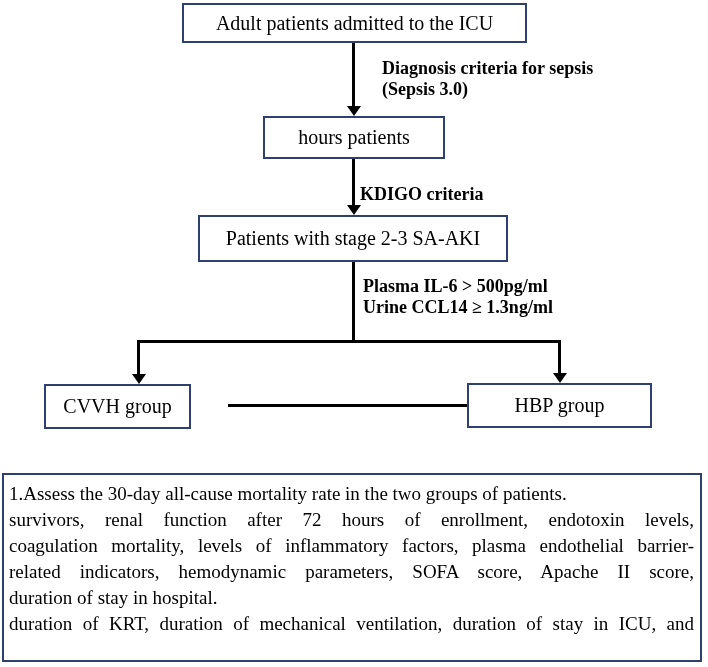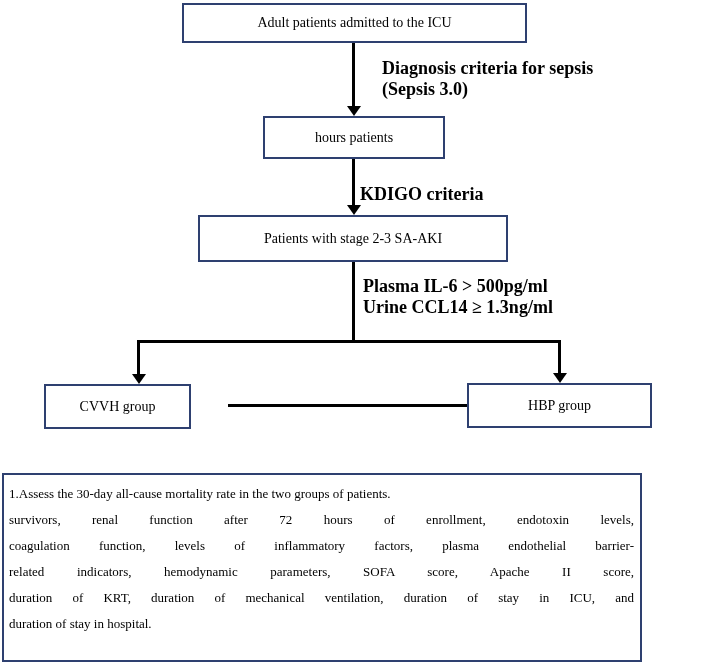--- a/index.html
+++ b/index.html
@@ -16,21 +16,21 @@
     font-family:"Liberation Serif", serif;
     color:var(--text);
     overflow:hidden;
   }
   .box{
     position:absolute;
     border:2px solid var(--navy);
     background:var(--bg);
     box-sizing:border-box;
     display:flex;align-items:center;justify-content:center;
-    font-size:14px;
+    font-size:20px;
     white-space:nowrap;
   }
   .box-adult{left:182px;top:3px;width:345px;height:40px;}
   .box-septic{left:263px;top:116px;width:182px;height:43px;}
   .box-saaki{left:198px;top:215px;width:310px;height:47px;}
   .box-cvvh{left:44px;top:384px;width:147px;height:45px;}
   .box-hbp{left:467px;top:383px;width:185px;height:45px;}
 
   .flowline{position:absolute;background:var(--line);}
   .stem1{left:352px;top:43px;width:3px;height:63px;}
@@ -58,26 +58,26 @@
     font-size:18px;
     line-height:21px;
     white-space:nowrap;
   }
   .albl-sepsis{left:362px;top:58px;margin-left:20px;}
   .albl-kdigo{left:360px;top:176px;margin-top:8px;}
   .albl-bio{left:363px;top:276px;}
 
   .box-outcomes{
     position:absolute;
-    left:2px;top:473px;width:640px;height:189px;
+    left:2px;top:473px;width:700px;height:189px;
     border:2px solid var(--navy);
     box-sizing:border-box;
     background:var(--bg);
     padding:6px 6px 0 5px;
-    font-size:13px;
+    font-size:19px;
     line-height:26px;
   }
   .oline{text-align:left;}
   .oline.just{text-align:justify;text-align-last:justify;}
 </style>
 </head>
 <body>
 
 <div class="canvas">
 
@@ -128,19 +128,19 @@
   </div>
 
   <div class="albl albl-bio">
     <div>Plasma IL-6 &gt; 500pg/ml</div>
     <div>Urine CCL14 ≥ 1.3ng/ml</div>
   </div>
 
   <div class="box-outcomes">
     <div class="oline">1.Assess the 30-day all-cause mortality rate in the two groups of patients.</div>
     <div class="oline just">survivors, renal function after 72 hours of enrollment, endotoxin levels,</div>
-    <div class="oline just">coagulation function, levels of inflammatory factors, plasma endothelial barrier-</div>
+    <div class="oline just">coagulation mortality, levels of inflammatory factors, plasma endothelial barrier-</div>
     <div class="oline just">related indicators, hemodynamic parameters, SOFA score, Apache II score,</div>
+    <div class="oline">duration of stay in hospital.</div>
     <div class="oline just">duration of KRT, duration of mechanical ventilation, duration of stay in ICU, and</div>
-    <div class="oline">duration of stay in hospital.</div>
   </div>
 
 </div>
 
 </body></html>

